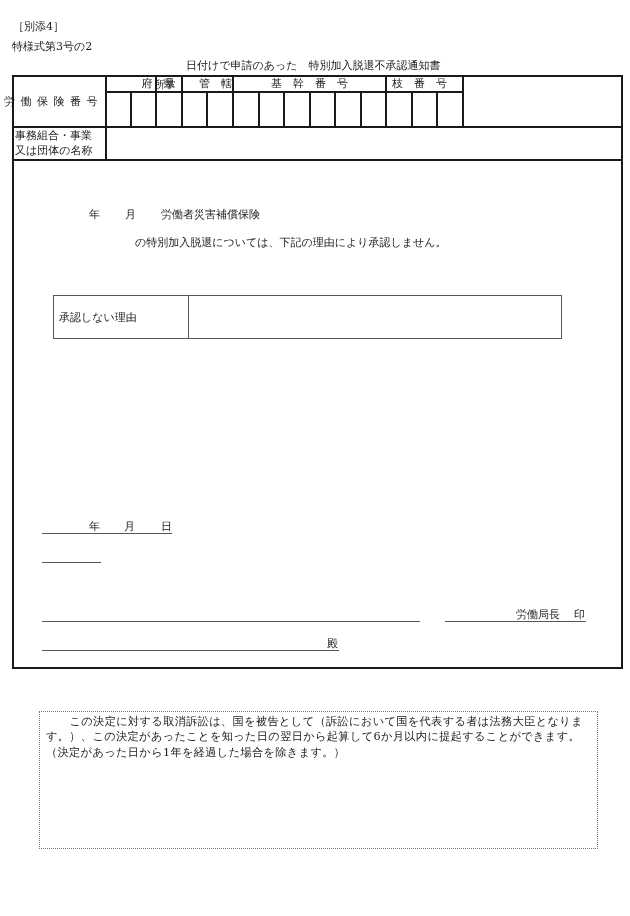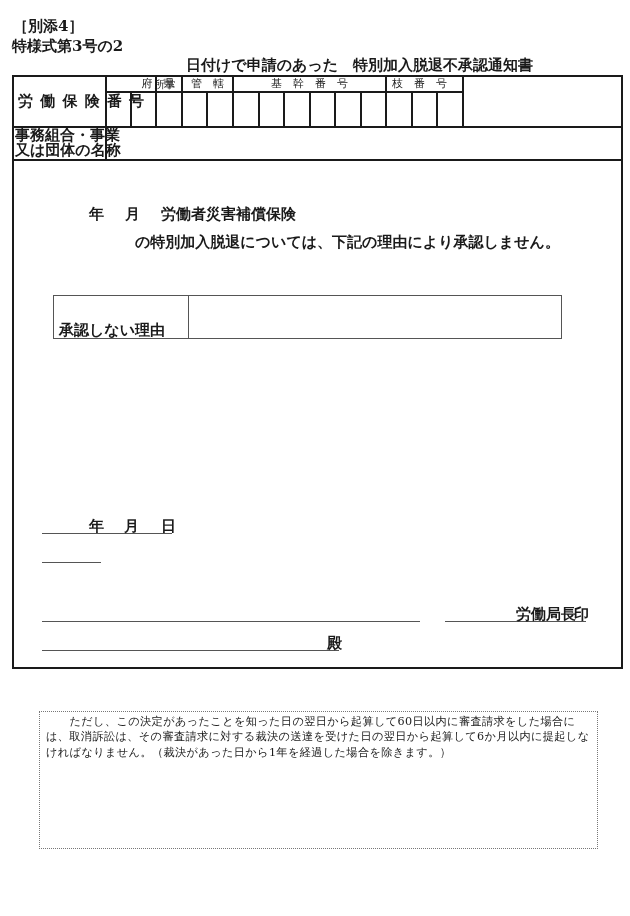--- a/index.html
+++ b/index.html
@@ -2,21 +2,21 @@
 <html><head>
 <meta charset="utf-8">
 <style>
   html, body { margin: 0; padding: 0; background: #ffffff; }
   body {
     width: 630px; height: 916px; position: relative; overflow: hidden;
     font-family: "DejaVu Serif", "Liberation Serif", serif;
     color: #1a1a1a;
   }
   .abs { position: absolute; }
-  .t11 { font-size: 15px; line-height: 13px; white-space: nowrap; font-weight: bold; }
+  .t11 { font-size: 11px; line-height: 13px; white-space: nowrap; }
 
   
   #frame { left: 12px; top: 75px; width: 607px; height: 590px; border: 2px solid #1a1a1a; box-sizing: content-box; }
 
   
   .hline { position: absolute; height: 2px; background: #1a1a1a; }
   .vline { position: absolute; width: 2px; background: #1a1a1a; }
 
   .hdr-lbl { position: absolute; top: 77px; height: 14px; font-size: 11px; line-height: 14px; text-align: center; white-space: nowrap; letter-spacing: 0; }
 
@@ -57,25 +57,25 @@
   <div class="vline" style="left:130px; top:92px; height:35px;"></div>
   <div class="vline" style="left:206px; top:92px; height:35px;"></div>
   <div class="vline" style="left:258px; top:92px; height:35px;"></div>
   <div class="vline" style="left:283px; top:92px; height:35px;"></div>
   <div class="vline" style="left:309px; top:92px; height:35px;"></div>
   <div class="vline" style="left:334px; top:92px; height:35px;"></div>
   <div class="vline" style="left:360px; top:92px; height:35px;"></div>
   <div class="vline" style="left:411px; top:92px; height:35px;"></div>
   <div class="vline" style="left:436px; top:92px; height:35px;"></div>
 
-  <div class="abs t11" style="left:18px; top:95px; letter-spacing:1px;">労 働 保 険 番 号</div>
+  <div class="abs t11" style="left:4px; top:95px; letter-spacing:1px;">労 働 保 険 番 号</div>
 
   <div class="hdr-lbl" style="left:107px; width:48px;margin-left:27px;">府　県</div>
   <div class="hdr-lbl" style="left:153px; width:24px; font-size:10.5px;">所掌</div>
-  <div class="hdr-lbl" style="left:183px; width:49px;">管　轄</div>
+  <div class="hdr-lbl" style="left:183px; width:49px;text-align:right;">管　轄</div>
   <div class="hdr-lbl" style="left:234px; width:151px;">基　幹　番　号</div>
   <div class="hdr-lbl" style="left:387px; width:65px;">枝　番　号</div>
 
   <input class="cell-in" style="left: 107px; width: 23px;" value="">
   <input class="cell-in" style="left: 132px; width: 23px;" value="">
   <input class="cell-in" style="left: 157px; width: 24px;" value="">
   <input class="cell-in" style="left: 183px; width: 23px;" value="">
   <input class="cell-in" style="left: 208px; width: 24px;" value="">
   <input class="cell-in" style="left: 234px; width: 24px;" value="">
   <input class="cell-in" style="left: 260px; width: 23px;" value="">
@@ -94,21 +94,21 @@
   <input class="abs" style="left: 108px; top: 129px; width: 510px; height: 28px; border: none; background: transparent; outline: none; font-size: 12px;" value="">
 </div>
 
 <div class="abs t11" style="left:89px; top:208px;">年</div>
 <div class="abs t11" style="left:125px; top:208px;">月</div>
 <div class="abs t11" style="left:161px; top:208px;">労働者災害補償保険</div>
 <div class="abs t11" style="left:135px; top:236px;">の特別加入脱退については、下記の理由により承認しません。</div>
 
 <div id="reason-box" class="abs"></div>
 <div id="reason-div" class="abs"></div>
-<div class="abs t11" style="left:59px; top:324px;">承認しない理由</div>
+<div class="abs t11" style="left:59px; top:311px;">承認しない理由</div>
 <input class="abs" style="left: 192px; top: 298px; width: 364px; height: 36px; border: none; background: transparent; outline: none; font-size: 12px;" value="">
 
 <div class="uline" style="left:42px; top:533px; width:130px;"></div>
 <div class="abs t11" style="left:89px; top:520px;">年</div>
 <div class="abs t11" style="left:124px; top:520px;">月</div>
 <div class="abs t11" style="left:161px; top:520px;">日</div>
 <input class="abs" style="left: 42px; top: 517px; width: 44px; height: 15px; border: none; background: transparent; outline: none; font-size: 11px;">
 
 <div class="uline" style="left:42px; top:562px; width:59px;"></div>
 <input class="abs" style="left: 42px; top: 546px; width: 59px; height: 15px; border: none; background: transparent; outline: none; font-size: 11px;">
@@ -119,14 +119,14 @@
 <div class="uline" style="left:445px; top:621px; width:141px;"></div>
 <div class="abs t11" style="left:516px; top:608px;">労働局長</div>
 <div class="abs t11" style="left:574px; top:608px;">印</div>
 <input class="abs" style="left: 445px; top: 605px; width: 68px; height: 15px; border: none; background: transparent; outline: none; font-size: 11px;">
 
 <div class="uline" style="left:42px; top:650px; width:297px;"></div>
 <div class="abs t11" style="left:327px; top:637px;">殿</div>
 <input class="abs" style="left: 42px; top: 634px; width: 282px; height: 15px; border: none; background: transparent; outline: none; font-size: 11px;">
 
 <div id="notice" class="abs">
-  <p>ただし、この決定があったことを知った日の翌日から起算して60日以内に審査請求をした場合には、取消訴訟は、その審査請求に対する裁決の送達を受けた日の翌日から起算して6か月以内に提起しなければなりません。（裁決があった日から1年を経過した場合を除きます。）</p>
+  <p>この決定に対する取消訴訟は、国を被告として（訴訟において国を代表する者は法務大臣となります。）、この決定があったことを知った日の翌日から起算して6か月以内に提起することができます。（決定があった日から1年を経過した場合を除きます。）</p>
 </div>
 
 </body></html>

